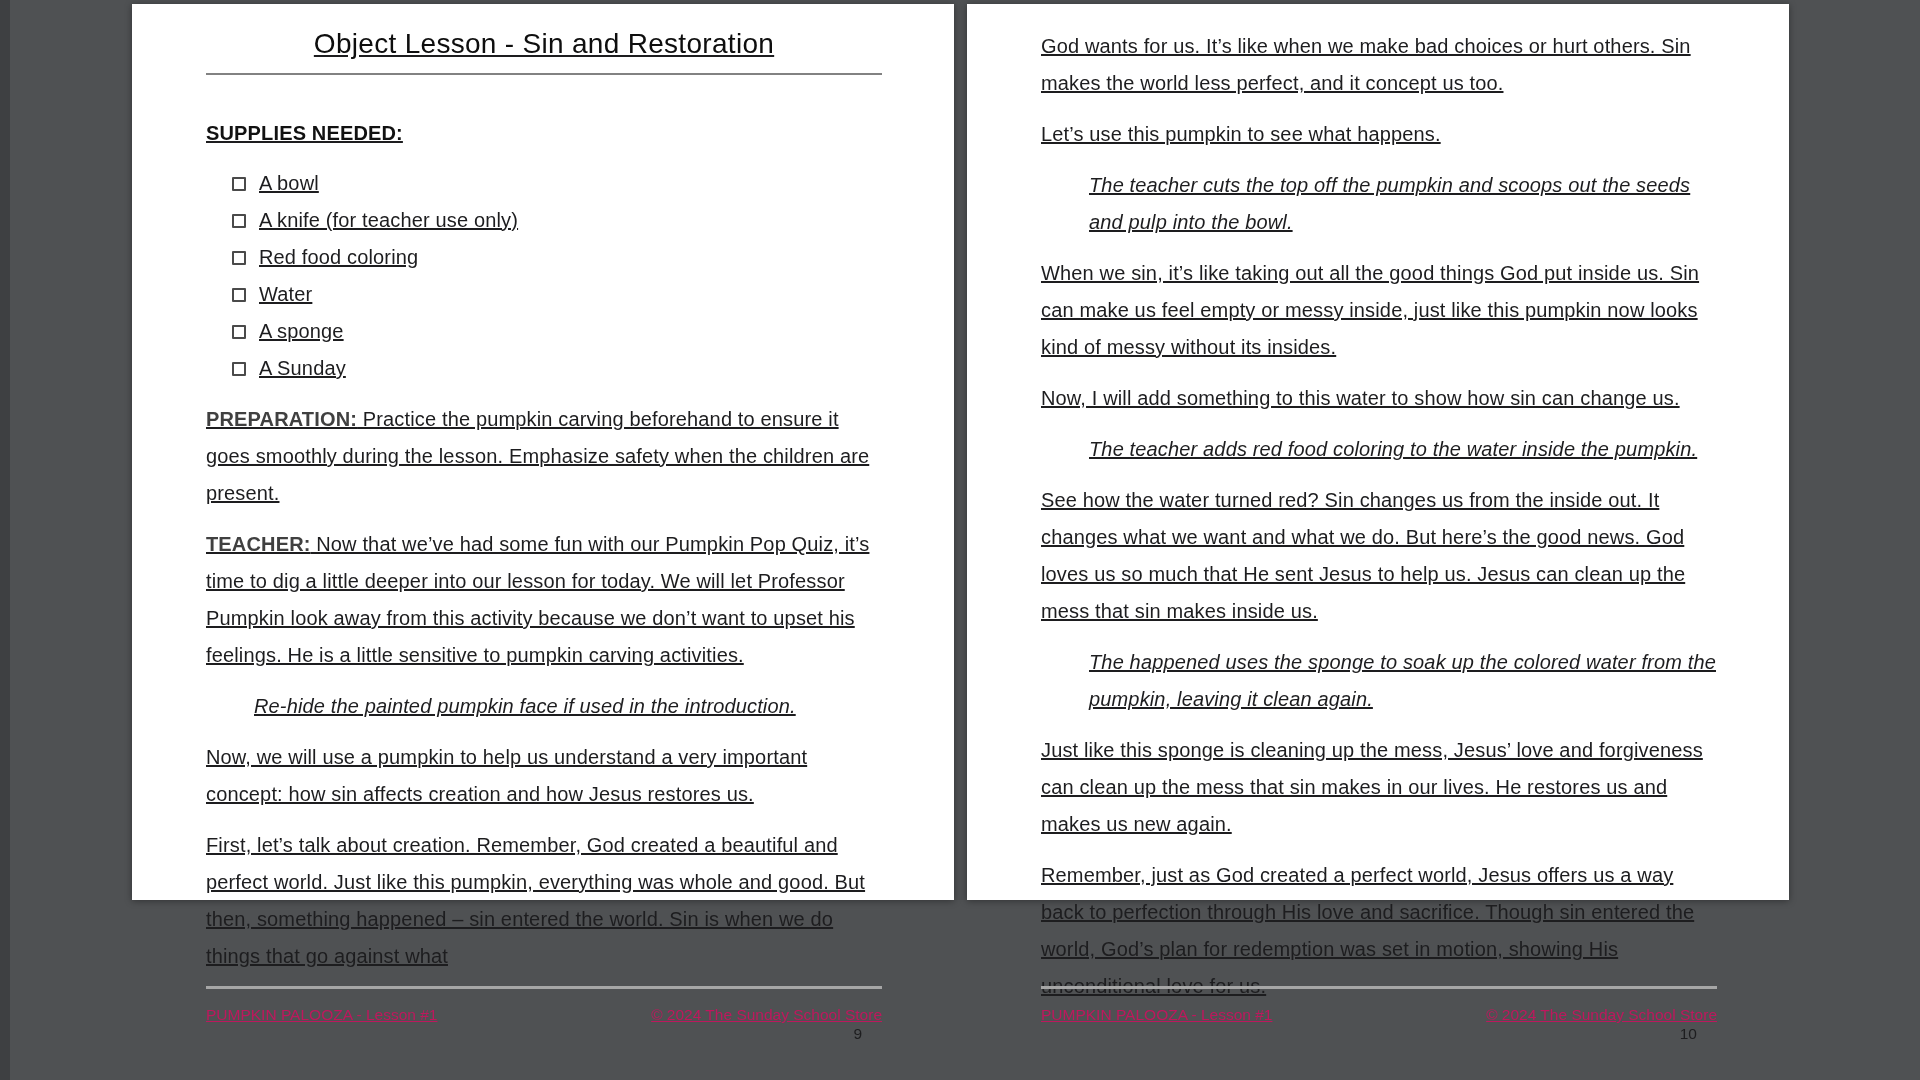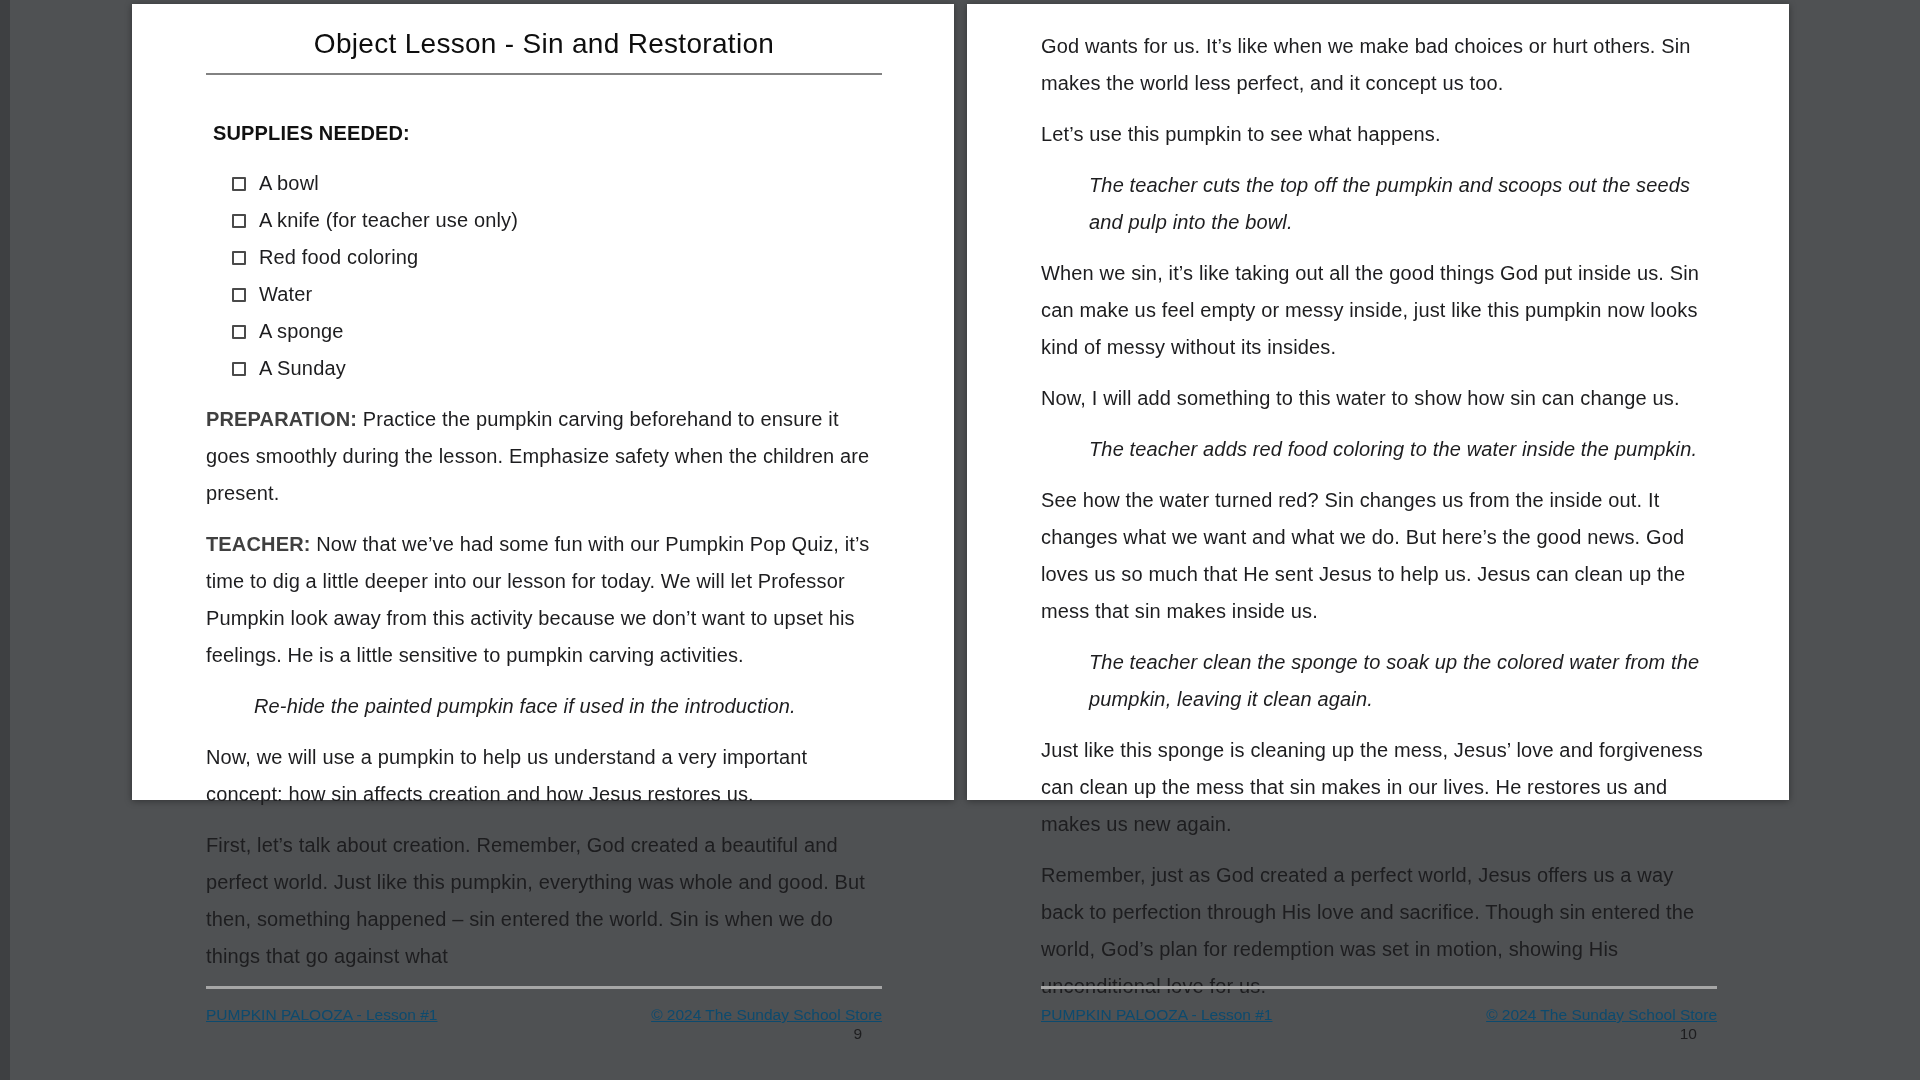--- a/index.html
+++ b/index.html
@@ -11,23 +11,24 @@
     position: relative;
     font-family: "Liberation Sans", sans-serif;
     color: #1d1d1f;
   }
   .edge-strip {
     position: absolute; left: 0; top: 0; width: 10px; height: 1080px;
     background: #3e4042;
   }
   .page {
     position: absolute; top: 4px;
-    width: 822px; height: 796px;
+    width: 822px; height: 896px;
     background: #ffffff;
     box-shadow: 0 1px 7px rgba(0,0,0,0.38);
+    text-decoration: underline;
   }
   .page-left  { left: 132px; }
   .page-right { left: 967px; }
   .content {
     padding: 24px 72px 0 74px;
     font-size: 20px;
     letter-spacing: 0.15px;
     color: #1d1d1f;
   }
   .content > :first-child { margin-top: 0; }
@@ -38,21 +39,21 @@
     text-align: center;
     color: #0e0e0e;
     letter-spacing: 0.3px;
   }
   .title-rule {
     border: none;
     border-top: 2px solid #828282;
     margin: 13px 0 0 0;
   }
   .section-heading {
-    margin: 40px 0 0 7px;
+    margin: 40px 0 0 0;
     line-height: 37px;
     font-weight: 700;
     color: #111111;
   }
   ul.checklist {
     list-style: none;
     margin: 13px 0 0 26px;
     padding: 0;
   }
   ul.checklist li { line-height: 37px; }
@@ -84,21 +85,21 @@
     border-top: 3px solid #a6a6a6;
     margin: 0;
   }
   .footer-links {
     display: flex;
     justify-content: space-between;
     margin-top: 17px;
     font-size: 15.5px;
   }
   .flink {
-    color: #0c4a6e;
+    color: #be185d;
     text-decoration: underline;
     cursor: pointer;
   }
   .page-number {
     text-align: right;
     padding-right: 20px;
     margin-top: 1px;
     font-size: 15.5px;
     color: #1d1d1f;
   }
@@ -155,21 +156,21 @@
 
     <p class="body">When we sin, it’s like taking out all the good things God put inside us. Sin can make us feel empty or messy inside, just like this pumpkin now looks kind of messy without its insides.</p>
 
 
     <p class="body">Now, I will add something to this water to show how sin can change us.</p>
 
     <p class="action">The teacher adds red food coloring to the water inside the pumpkin.</p>
 
     <p class="body">See how the water turned red? Sin changes us from the inside out. It changes what we want and what we do. But here’s the good news. God loves us so much that He sent Jesus to help us. Jesus can clean up the mess that sin makes inside us.</p>
 
-    <p class="action">The teacher clean the sponge to soak up the colored water from the pumpkin, leaving it clean again.</p>
+    <p class="action">The happened uses the sponge to soak up the colored water from the pumpkin, leaving it clean again.</p>
 
     <p class="body">Just like this sponge is cleaning up the mess, Jesus’ love and forgiveness can clean up the mess that sin makes in our lives. He restores us and makes us new again.</p>
 
     <p class="body">Remember, just as God created a perfect world, Jesus offers us a way back to perfection through His love and sacrifice. Though sin entered the world, God’s plan for redemption was set in motion, showing His unconditional love for us.</p>
   </div>
 
   <div class="footer">
     <hr class="footer-rule">
     <div class="footer-links">
       <a class="flink">PUMPKIN PALOOZA - Lesson #1</a>

